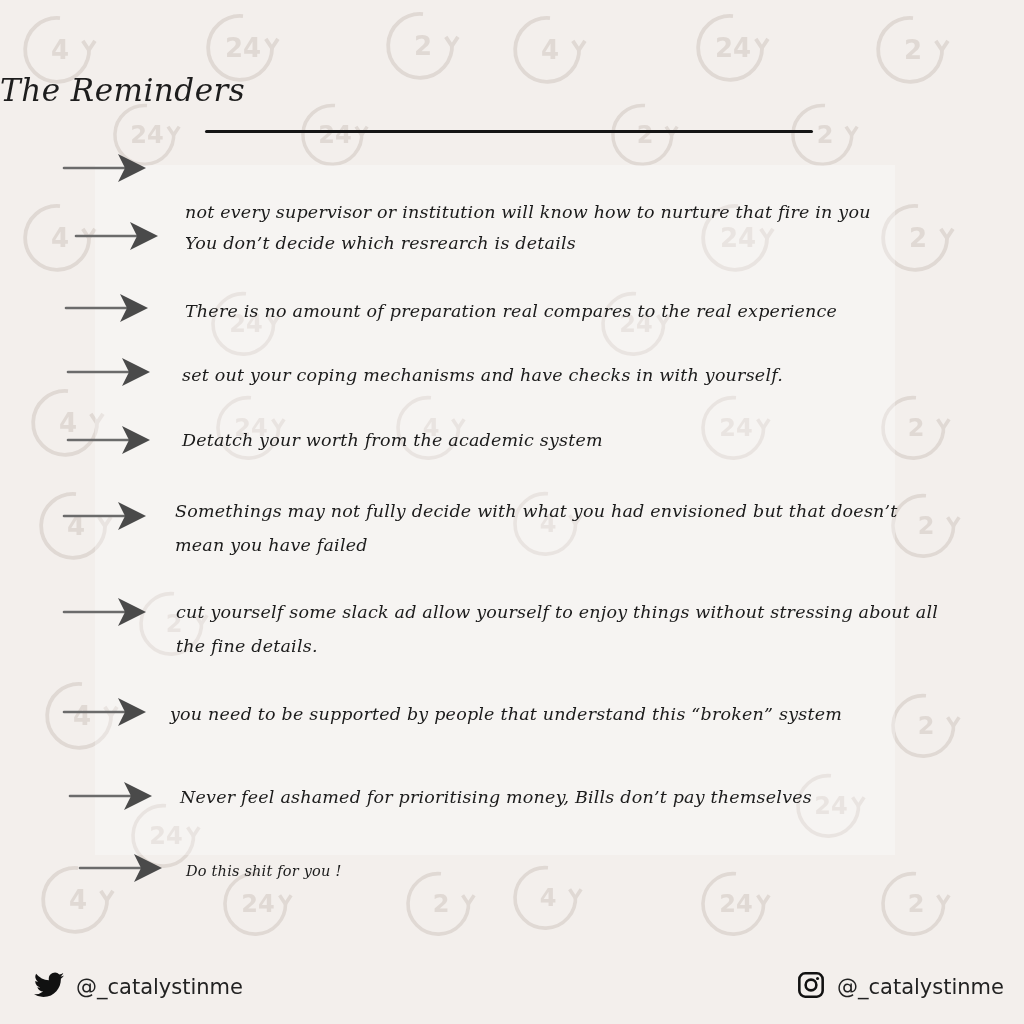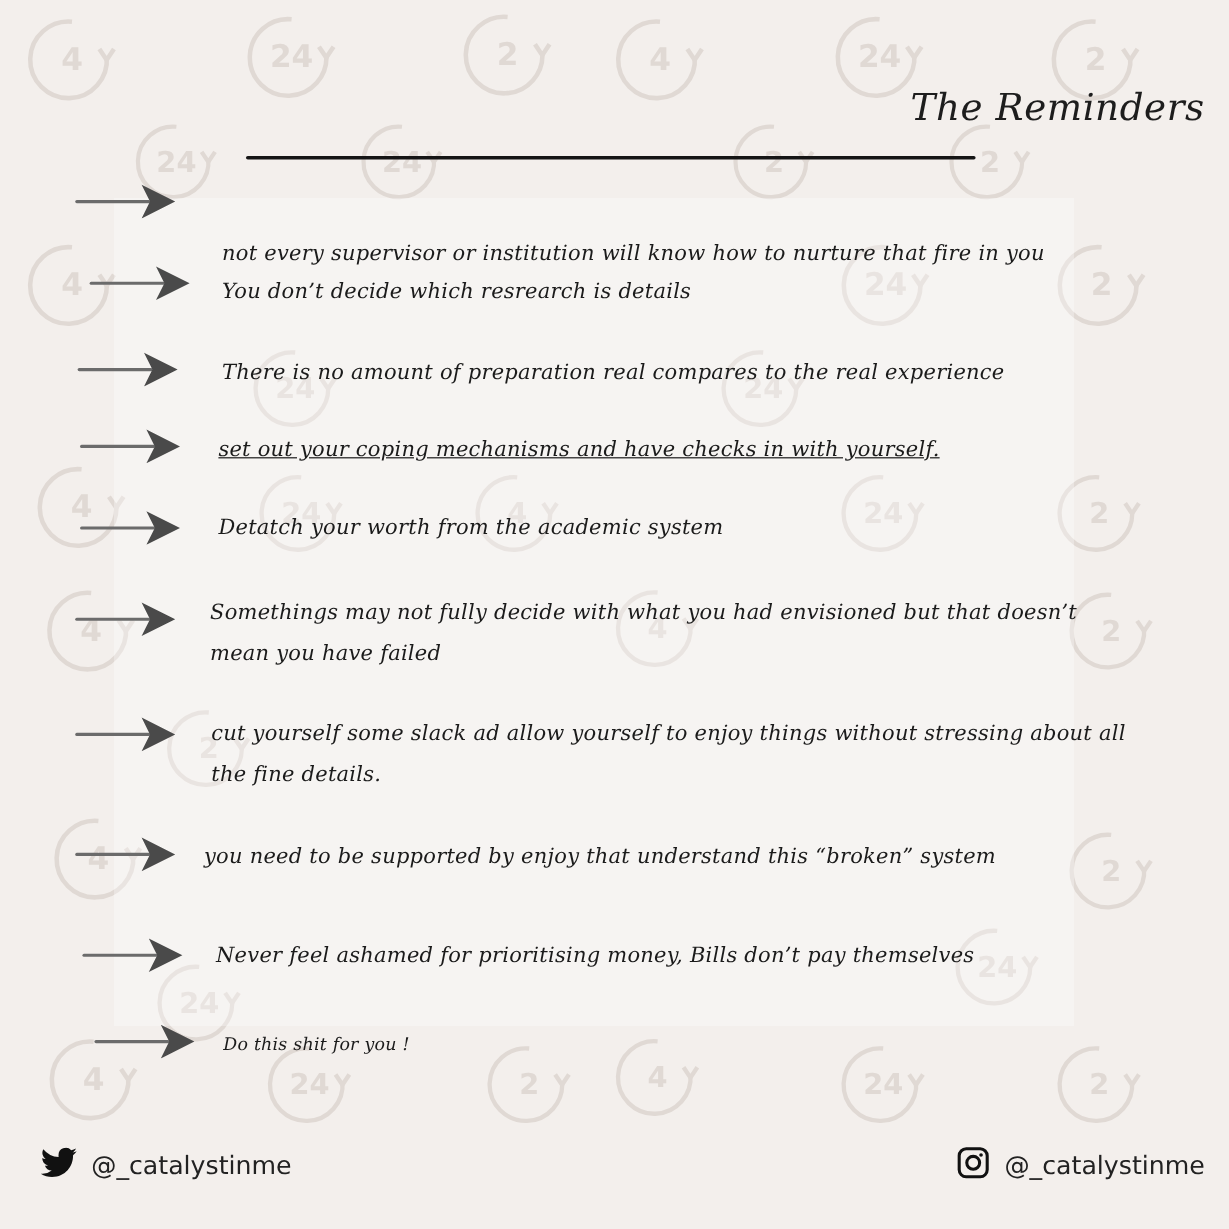--- a/index.html
+++ b/index.html
@@ -53,21 +53,21 @@
     height: 690px;
     background: rgba(255,255,255,0.30);
   }
 
   
   #title {
     position: absolute;
     top: 72px;
     left: 0;
     width: 1004px;
-    text-align: right;
+    text-align: left;
     font-family: "DejaVu Serif", serif;
     font-style: italic;
     font-size: 31px;
     color: #1d1d1d;
     letter-spacing: 0.5px;
   }
   #title-rule {
     position: absolute;
     left: 205px;
     top: 130px;
@@ -91,21 +91,21 @@
     white-space: pre-wrap;
   }
   .text.small {
     font-size: 14.5px;
   }
 
   
   #footer {
     position: absolute;
     left: 0;
-    bottom: 16px;
+    bottom: 0;
     width: 1024px;
     height: 74px;
     display: flex;
     align-items: center;
   }
   .footer-left {
     position: absolute;
     left: 34px;
     display: flex;
     align-items: center;
@@ -397,21 +397,21 @@
       <div class="text" style="position: absolute; left: 185px; top: 226px; max-width: 815px;">You don’t decide which resrearch is details</div>
       <div class="arrow" style="left: 64px; top: 292px;"><svg width="92" height="30" viewBox="0 0 92 30">
           <line x1="2" y1="16" x2="62" y2="16" stroke="#6b6b6b" stroke-width="2.6" stroke-linecap="round"></line>
           <path d="M56 2 L84 16 L56 30 L63 16 Z" fill="#4a4a4a"></path>
         </svg></div>
       <div class="text" style="position: absolute; left: 185px; top: 294px; max-width: 815px;">There is no amount of preparation real compares to the real experience</div>
       <div class="arrow" style="left: 66px; top: 356px;"><svg width="92" height="30" viewBox="0 0 92 30">
           <line x1="2" y1="16" x2="62" y2="16" stroke="#6b6b6b" stroke-width="2.6" stroke-linecap="round"></line>
           <path d="M56 2 L84 16 L56 30 L63 16 Z" fill="#4a4a4a"></path>
         </svg></div>
-      <div class="text" style="position: absolute; left: 182px; top: 358px; max-width: 818px; text-decoration: underline;">set out your coping mechanisms and have checks in with yourself.</div>
+      <div class="text" style="position: absolute; left: 182px; top: 358px; max-width: 818px;">set out your coping mechanisms and have checks in with yourself.</div>
       <div class="arrow" style="left: 66px; top: 424px;"><svg width="92" height="30" viewBox="0 0 92 30">
           <line x1="2" y1="16" x2="62" y2="16" stroke="#6b6b6b" stroke-width="2.6" stroke-linecap="round"></line>
           <path d="M56 2 L84 16 L56 30 L63 16 Z" fill="#4a4a4a"></path>
         </svg></div>
       <div class="text" style="position: absolute; left: 182px; top: 423px; max-width: 818px;">Detatch your worth from the academic system</div>
       <div class="arrow" style="left: 62px; top: 500px;"><svg width="92" height="30" viewBox="0 0 92 30">
           <line x1="2" y1="16" x2="62" y2="16" stroke="#6b6b6b" stroke-width="2.6" stroke-linecap="round"></line>
           <path d="M56 2 L84 16 L56 30 L63 16 Z" fill="#4a4a4a"></path>
         </svg></div>
       <div class="text" style="position: absolute; left: 175px; top: 494px; max-width: 825px;">Somethings may not fully decide with what you had envisioned but that doesn’t
@@ -419,21 +419,21 @@
       <div class="arrow" style="left: 62px; top: 596px;"><svg width="92" height="30" viewBox="0 0 92 30">
           <line x1="2" y1="16" x2="62" y2="16" stroke="#6b6b6b" stroke-width="2.6" stroke-linecap="round"></line>
           <path d="M56 2 L84 16 L56 30 L63 16 Z" fill="#4a4a4a"></path>
         </svg></div>
       <div class="text" style="position: absolute; left: 176px; top: 595px; max-width: 824px;">cut yourself some slack ad allow yourself to enjoy things without stressing about all
 the fine details.</div>
       <div class="arrow" style="left: 62px; top: 696px;"><svg width="92" height="30" viewBox="0 0 92 30">
           <line x1="2" y1="16" x2="62" y2="16" stroke="#6b6b6b" stroke-width="2.6" stroke-linecap="round"></line>
           <path d="M56 2 L84 16 L56 30 L63 16 Z" fill="#4a4a4a"></path>
         </svg></div>
-      <div class="text" style="position: absolute; left: 170px; top: 697px; max-width: 830px;">you need to be supported by enjoy that understand this “broken” system</div>
+      <div class="text" style="position: absolute; left: 170px; top: 697px; max-width: 830px;">you need to be supported by people that understand this “broken” system</div>
       <div class="arrow" style="left: 68px; top: 780px;"><svg width="92" height="30" viewBox="0 0 92 30">
           <line x1="2" y1="16" x2="62" y2="16" stroke="#6b6b6b" stroke-width="2.6" stroke-linecap="round"></line>
           <path d="M56 2 L84 16 L56 30 L63 16 Z" fill="#4a4a4a"></path>
         </svg></div>
       <div class="text" style="position: absolute; left: 180px; top: 780px; max-width: 832px;">Never feel ashamed for prioritising money, Bills don’t pay themselves</div>
       <div class="arrow" style="left: 78px; top: 852px;"><svg width="92" height="30" viewBox="0 0 92 30">
           <line x1="2" y1="16" x2="62" y2="16" stroke="#6b6b6b" stroke-width="2.6" stroke-linecap="round"></line>
           <path d="M56 2 L84 16 L56 30 L63 16 Z" fill="#4a4a4a"></path>
         </svg></div>
       <div class="text small" style="position: absolute; left: 186px; top: 857px; max-width: 814px;">Do this shit for you !</div>

